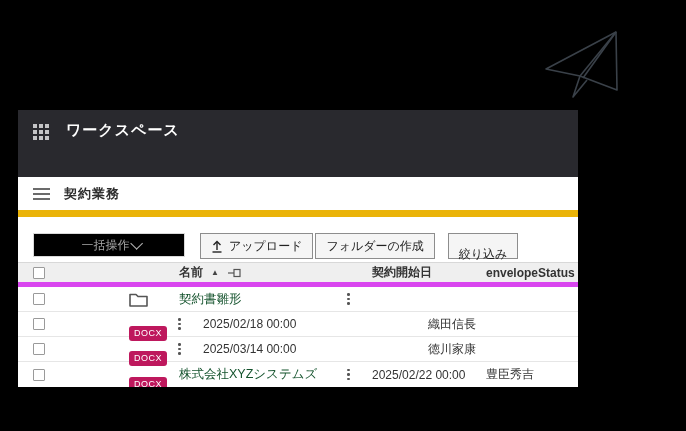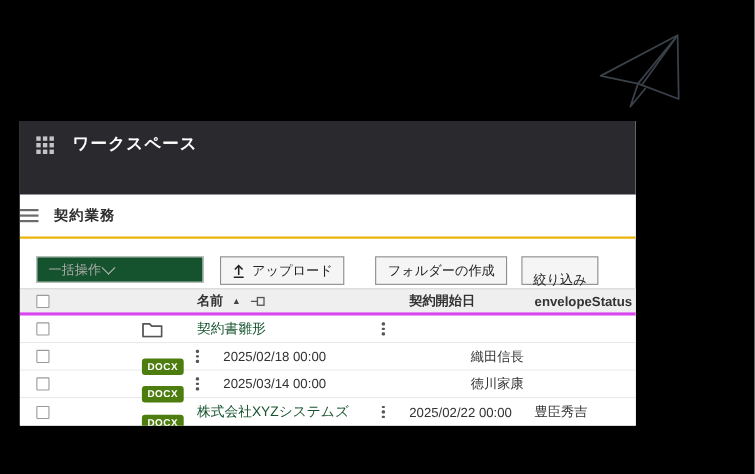--- a/index.html
+++ b/index.html
@@ -21,47 +21,47 @@
   .app-header {
     height:67px; background:#29292e; display:flex; align-items:flex-start;
     padding:11px 0 0 15px;
   }
   .grid-icon { display:grid; grid-template-columns:repeat(3,4px); grid-gap:2px; margin-top:3px; cursor:pointer; }
   .grid-icon i { width:4px; height:4px; background:#c4c4c6; display:block; }
   .app-title { color:#fff; font-size:15px; font-weight:bold; margin-left:17px; letter-spacing:1px; }
 
   
   .sub-header { height:40px; background:#fff; display:flex; align-items:center;
-    border-bottom:2px solid #eab308; }
+    padding-left:15px; border-bottom:7px solid #eab308; }
   .hamburger-icon { width:17px; cursor:pointer; }
   .hamburger-icon i { display:block; height:2px; background:#6b6b6b; margin:3px 0; }
   .sub-title { font-size:13px; font-weight:bold; color:#2f2f2f; margin-left:14px; letter-spacing:1px; }
 
   
   .toolbar { height:45px; padding:16px 15px 0 15px; display:flex; align-items:flex-start; }
   .bulk-select {
-    width:152px; height:24px; border:1px solid #d9d9d9; background:#14532d;
-    display:flex; align-items:center; justify-content:flex-start;
+    width:152px; height:24px; border:1px solid #d9d9d9; background:#000000;
+    display:flex; align-items:center; justify-content:center;
     padding:0 8px 0 10px; color:#a9a9a9; font-size:12px; cursor:default;
   }
   .chevron { width:9px; height:9px; border-right:1.5px solid #b5b5b5; border-bottom:1.5px solid #b5b5b5;
     transform:rotate(45deg) translateY(-3px); }
   .btn {
     height:24px; border:1px solid #8d8d8d; background:#f5f5f5; color:#222;
     font-size:12px; display:flex; align-items:center; padding:12px 10px; cursor:pointer;
     font-family:inherit;
   }
   .btn svg { margin-right:6px; }
   .btn-upload { margin-left:15px; }
-  .btn-folder { margin-left:28px;text-align:center; }
+  .btn-folder { margin-left:2px;text-align:center; }
   .btn-filter { margin-left:13px;flex-direction:column; }
 
   
   .thead {
-    height:25px; background:#efefef; border-top:1px solid #d8d8d8; border-bottom:3px solid #d946ef;
+    height:25px; background:#efefef; border-top:1px solid #d8d8d8; border-bottom:5px solid #d946ef;
     display:flex; align-items:center; font-size:12px; font-weight:bold; color:#333;
   }
   .trow {
     height:25px; display:flex; align-items:center; font-size:12px; color:#333;
     border-bottom:1px solid #e6e6e6; background:#fff;
   }
   .trow:last-child { border-bottom:none; }
 
   .cell-check  { flex:0 0 96px;  padding-left:15px; display:flex; align-items:center; }
   .cell-icon   { flex:0 0 60px;  padding-left:15px; display:flex; align-items:center; }
@@ -74,21 +74,21 @@
   
   .thead .cell-head-name { flex:0 0 229px; padding-left:65px; display:flex; align-items:center; }
 
   .checkbox {
     width:12px; height:12px; border:1px solid #9a9a9a; background:#fff; border-radius:1px; cursor:pointer;
   }
   .sort-arrow { font-size:8px; color:#444; margin-left:8px; cursor:pointer; line-height:1; }
   .pin-icon { margin-left:9px; cursor:pointer; display:flex; align-items:center; }
 
   .badge-docx {
-    background:#4d7c0f; color:#fff; font-weight:bold; font-size:9px;
+    background:#be185d; color:#fff; font-weight:normal; font-size:9px;
     padding:3px 5px; border-radius:3px; letter-spacing:0.5px; line-height:1;margin-top:19px;
   }
   .name-link { color:#14532d; text-decoration:none; font-size:12.5px; cursor:pointer; white-space:nowrap; }
   .kebab-icon { display:flex; flex-direction:column; cursor:pointer; padding:2px; }
   .kebab-icon i { width:2.5px; height:2.5px; background:#555; border-radius:50%; margin:1.1px 0; }
 
   .txt { white-space:nowrap; }
 </style>
 </head>
 <body>

